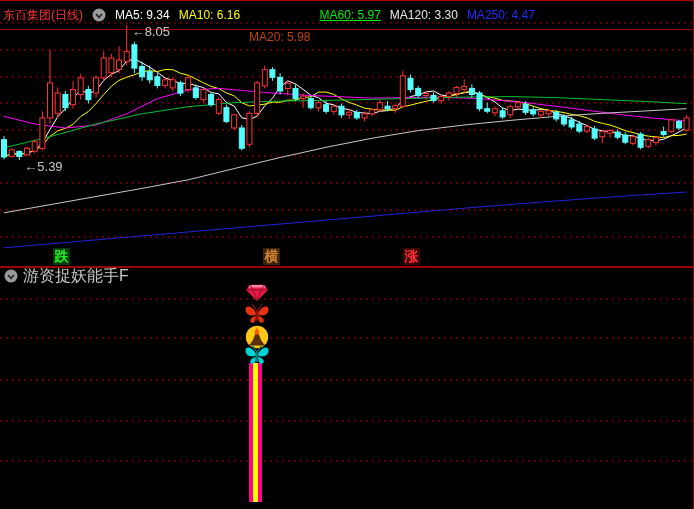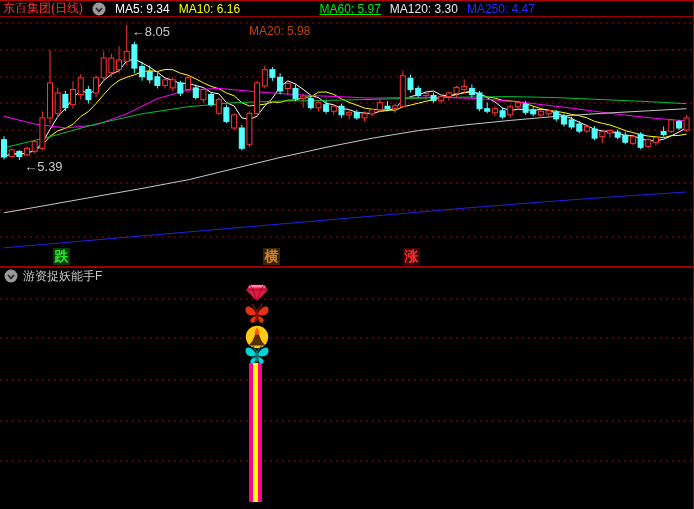--- a/index.html
+++ b/index.html
@@ -1,31 +1,31 @@
 <!DOCTYPE html>
 <html><head>
 <meta charset="utf-8">
 <style>
   html,body{margin:0;padding:0;background:#000;}
   body{position:relative;width:694px;height:509px;overflow:hidden;
        font-family:"Liberation Sans","DejaVu Sans",sans-serif;}
   .border-top{position:absolute;top:0;left:0;width:694px;height:1px;background:#b00000;}
   .border-right{position:absolute;top:0;left:693px;width:1px;height:509px;background:#8a0000;}
-  .topbar{position:absolute;top:1px;left:0;width:694px;height:16px;display:flex;
+  .topbar{position:absolute;top:1px;left:0;width:694px;height:29px;display:flex;
           align-items:center;gap:9px;padding-left:3px;box-sizing:border-box;
           border-bottom:1px solid #9c0000;font-size:12px;white-space:nowrap;}
   .title{color:#ff3232;}
   .circle-btn{width:14px;height:14px;flex:0 0 auto;cursor:pointer;}
   .ma-label{letter-spacing:0;}
   #main-chart{position:absolute;top:19px;left:0;}
   .zone{position:absolute;top:248px;width:17px;height:17px;text-align:center;
         font-size:14px;line-height:17px;font-weight:bold;}
   .separator{position:absolute;top:266px;left:0;width:694px;height:2px;background:#9c0000;}
   .panel-header{position:absolute;top:268px;left:4px;height:16px;display:flex;
-                align-items:center;gap:5px;font-size:12px;color:#c8c8c8;white-space:nowrap;}
+                align-items:center;gap:5px;font-size:16px;color:#c8c8c8;white-space:nowrap;}
   #indicator-chart{position:absolute;top:284px;left:0;}
   text.ann{font-size:13px;fill:#c8c8c8;font-family:"Liberation Sans","DejaVu Sans",sans-serif;}
 </style>
 </head>
 <body>
 
 <div class="border-top"></div>
 <div class="border-right"></div>
 
 <div class="topbar">

